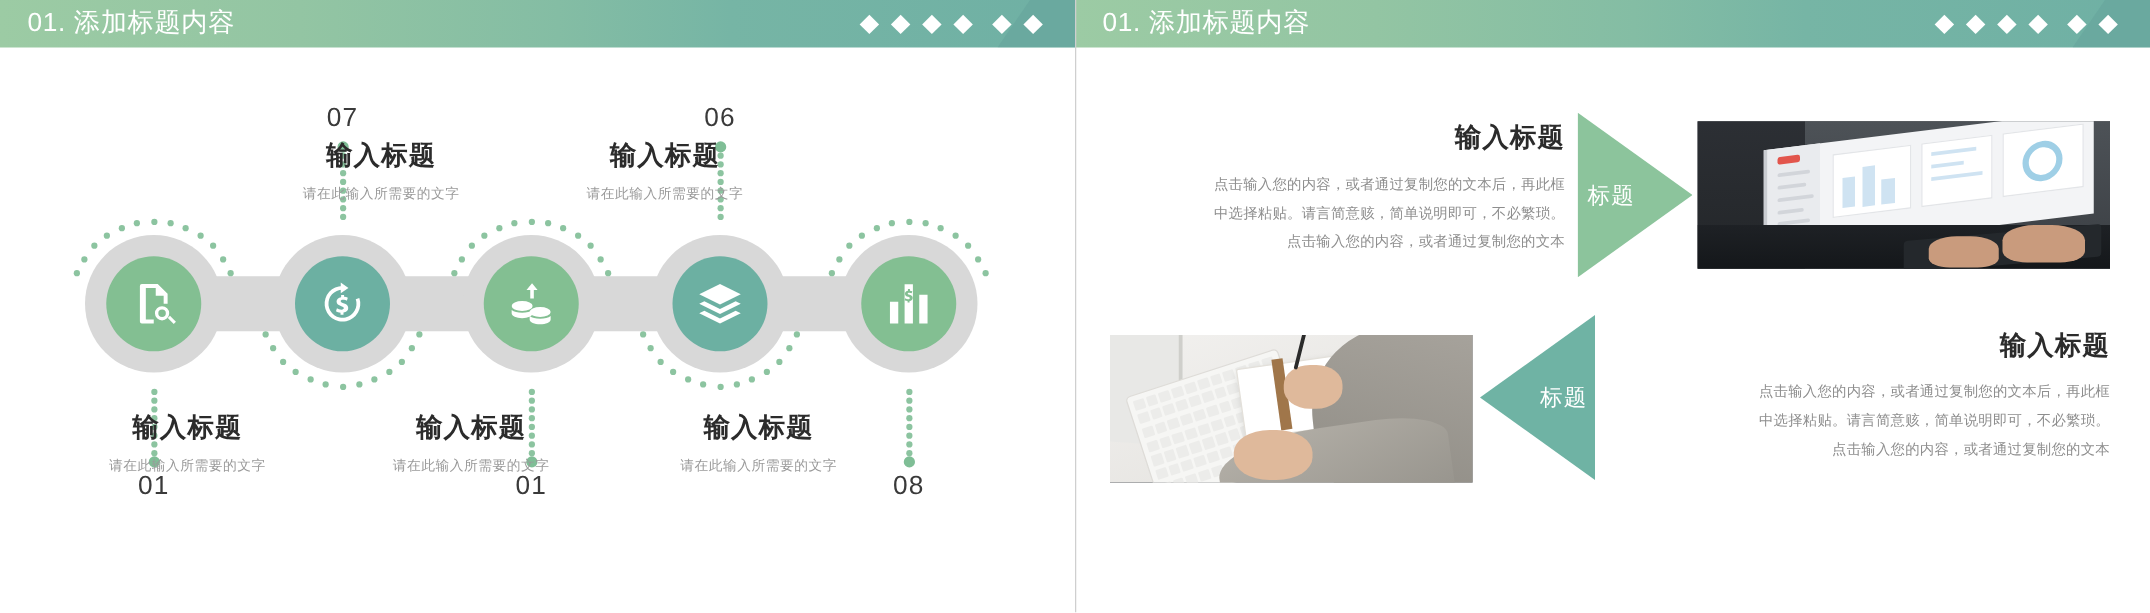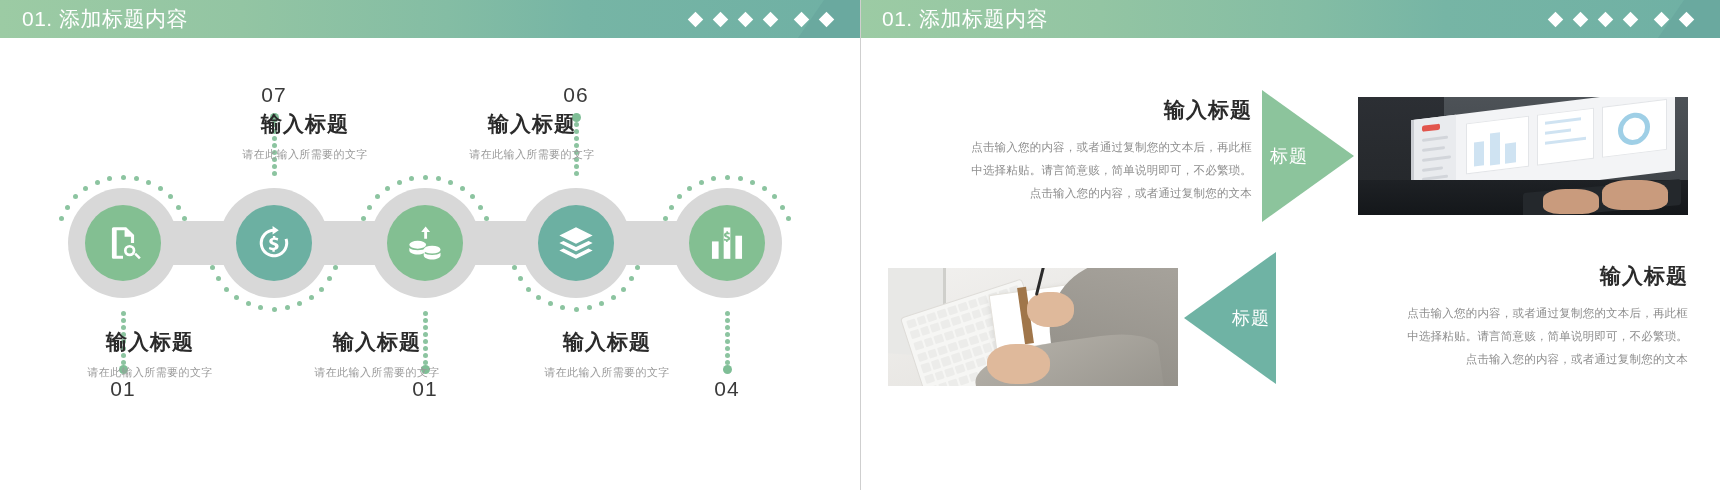--- a/index.html
+++ b/index.html
@@ -325,21 +325,21 @@
             <div class="dot" style="left: 724.5px; top: 272.5px;"></div>
             <div class="dot" style="left: 724.5px; top: 279.5px;"></div>
             <div class="dot" style="left: 724.5px; top: 286.5px;"></div>
             <div class="dot" style="left: 724.5px; top: 293.5px;"></div>
             <div class="dot" style="left: 724.5px; top: 300.5px;"></div>
             <div class="dot" style="left: 724.5px; top: 307.5px;"></div>
             <div class="dot" style="left: 724.5px; top: 314.5px;"></div>
             <div class="dot" style="left: 724.5px; top: 321.5px;"></div>
             <div class="dot big" style="left: 722.5px; top: 326.5px;"></div>
           </div>
-          <div class="num" style="left: 707px; top: 339px;">04</div>
+          <div class="num" style="left: 707px; top: 339px;">08</div>
           <div class="tl-dn" style="left: 35px; top: 290px;">
             <div class="tl-title">输入标题</div>
             <div class="tl-sub">请在此输入所需要的文字</div>
           </div>
           <div class="tl-up" style="left: 190px; top: 72px;">
             <div class="tl-title">输入标题</div>
             <div class="tl-sub">请在此输入所需要的文字</div>
           </div>
           <div class="tl-dn" style="left: 262px; top: 290px;">
             <div class="tl-title">输入标题</div>

